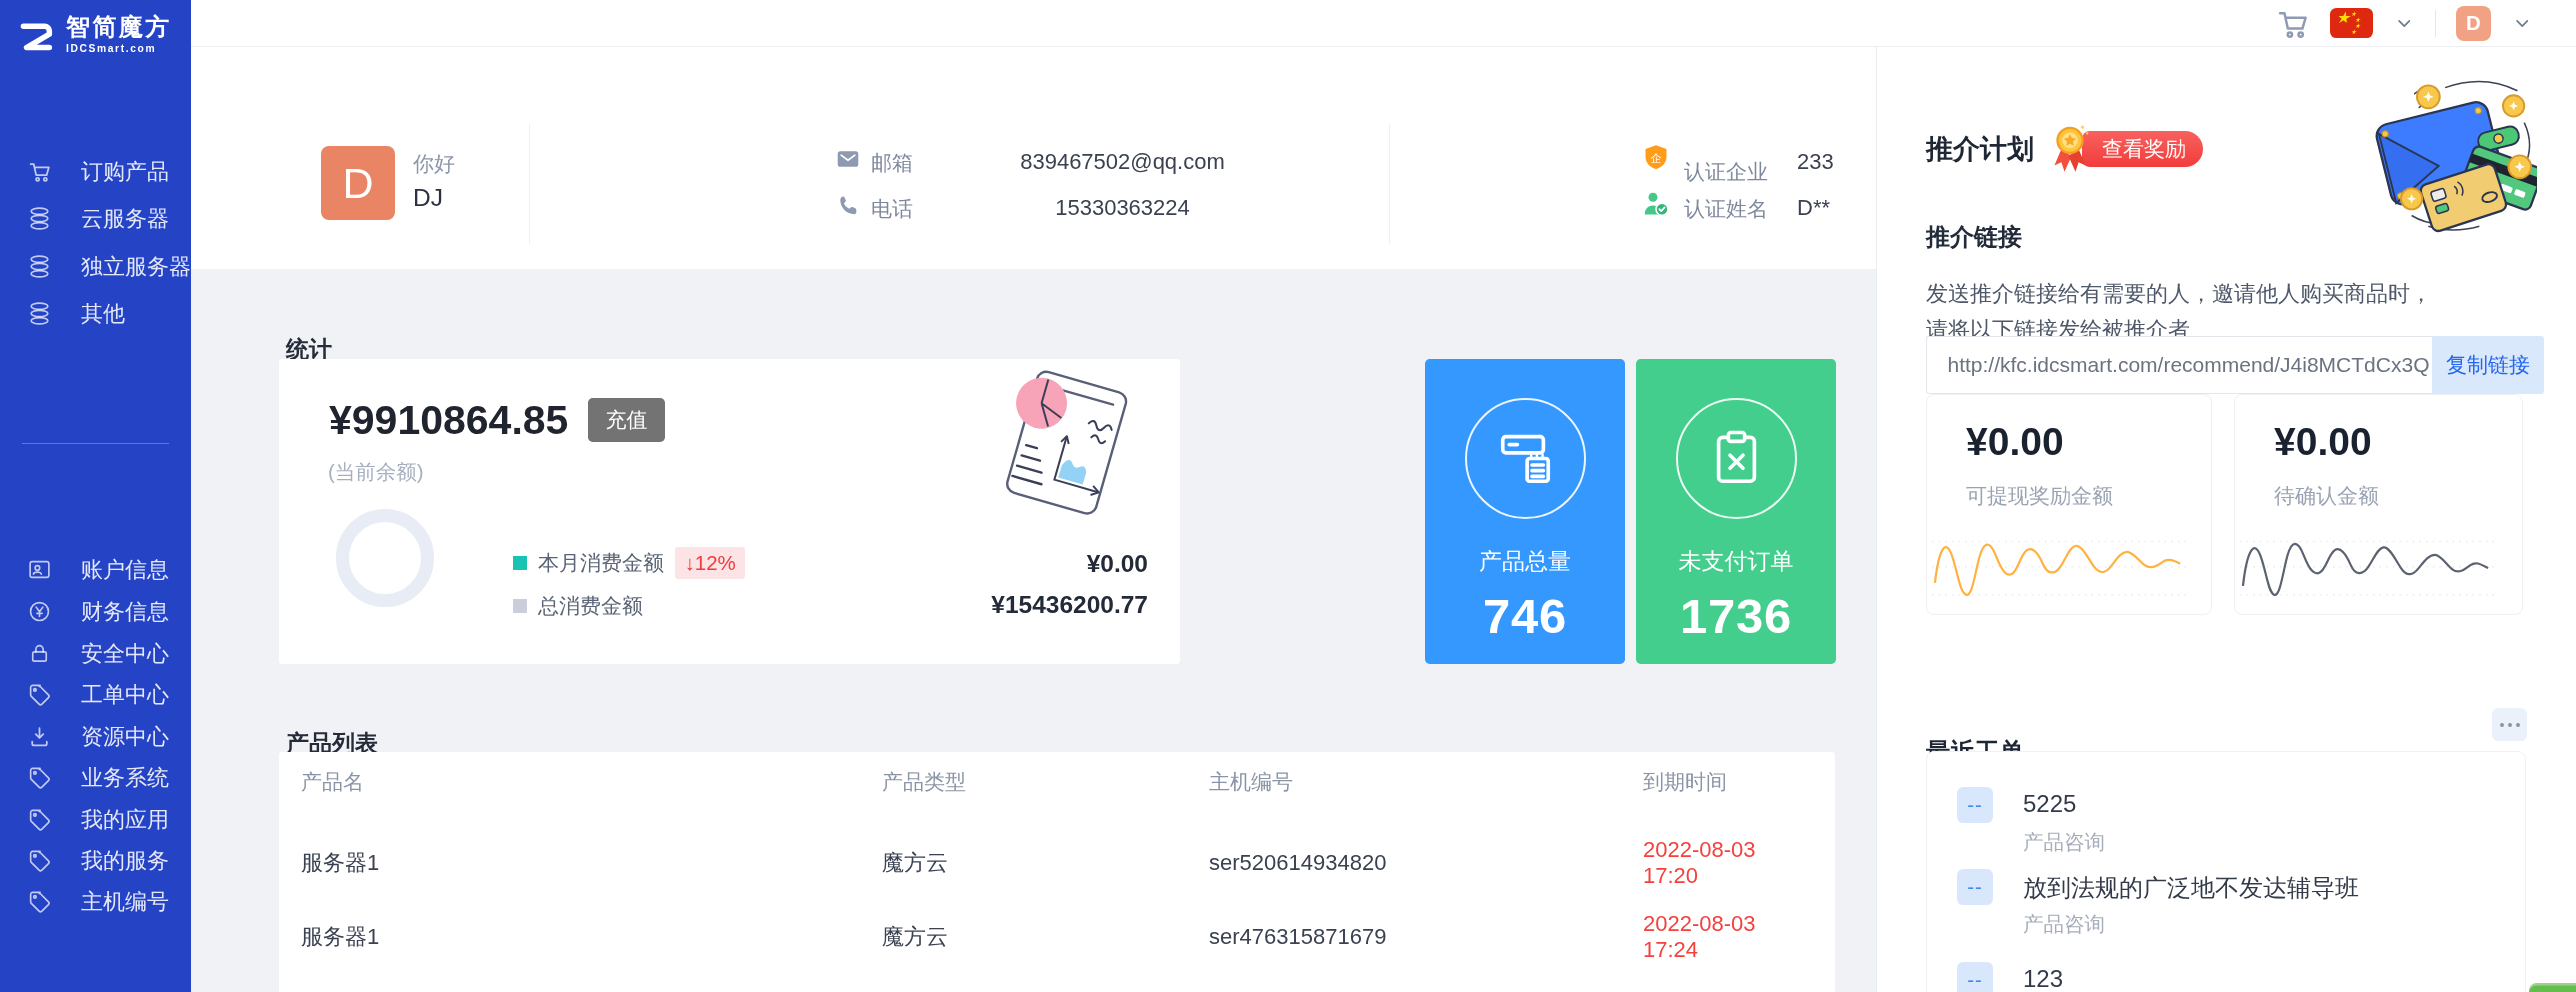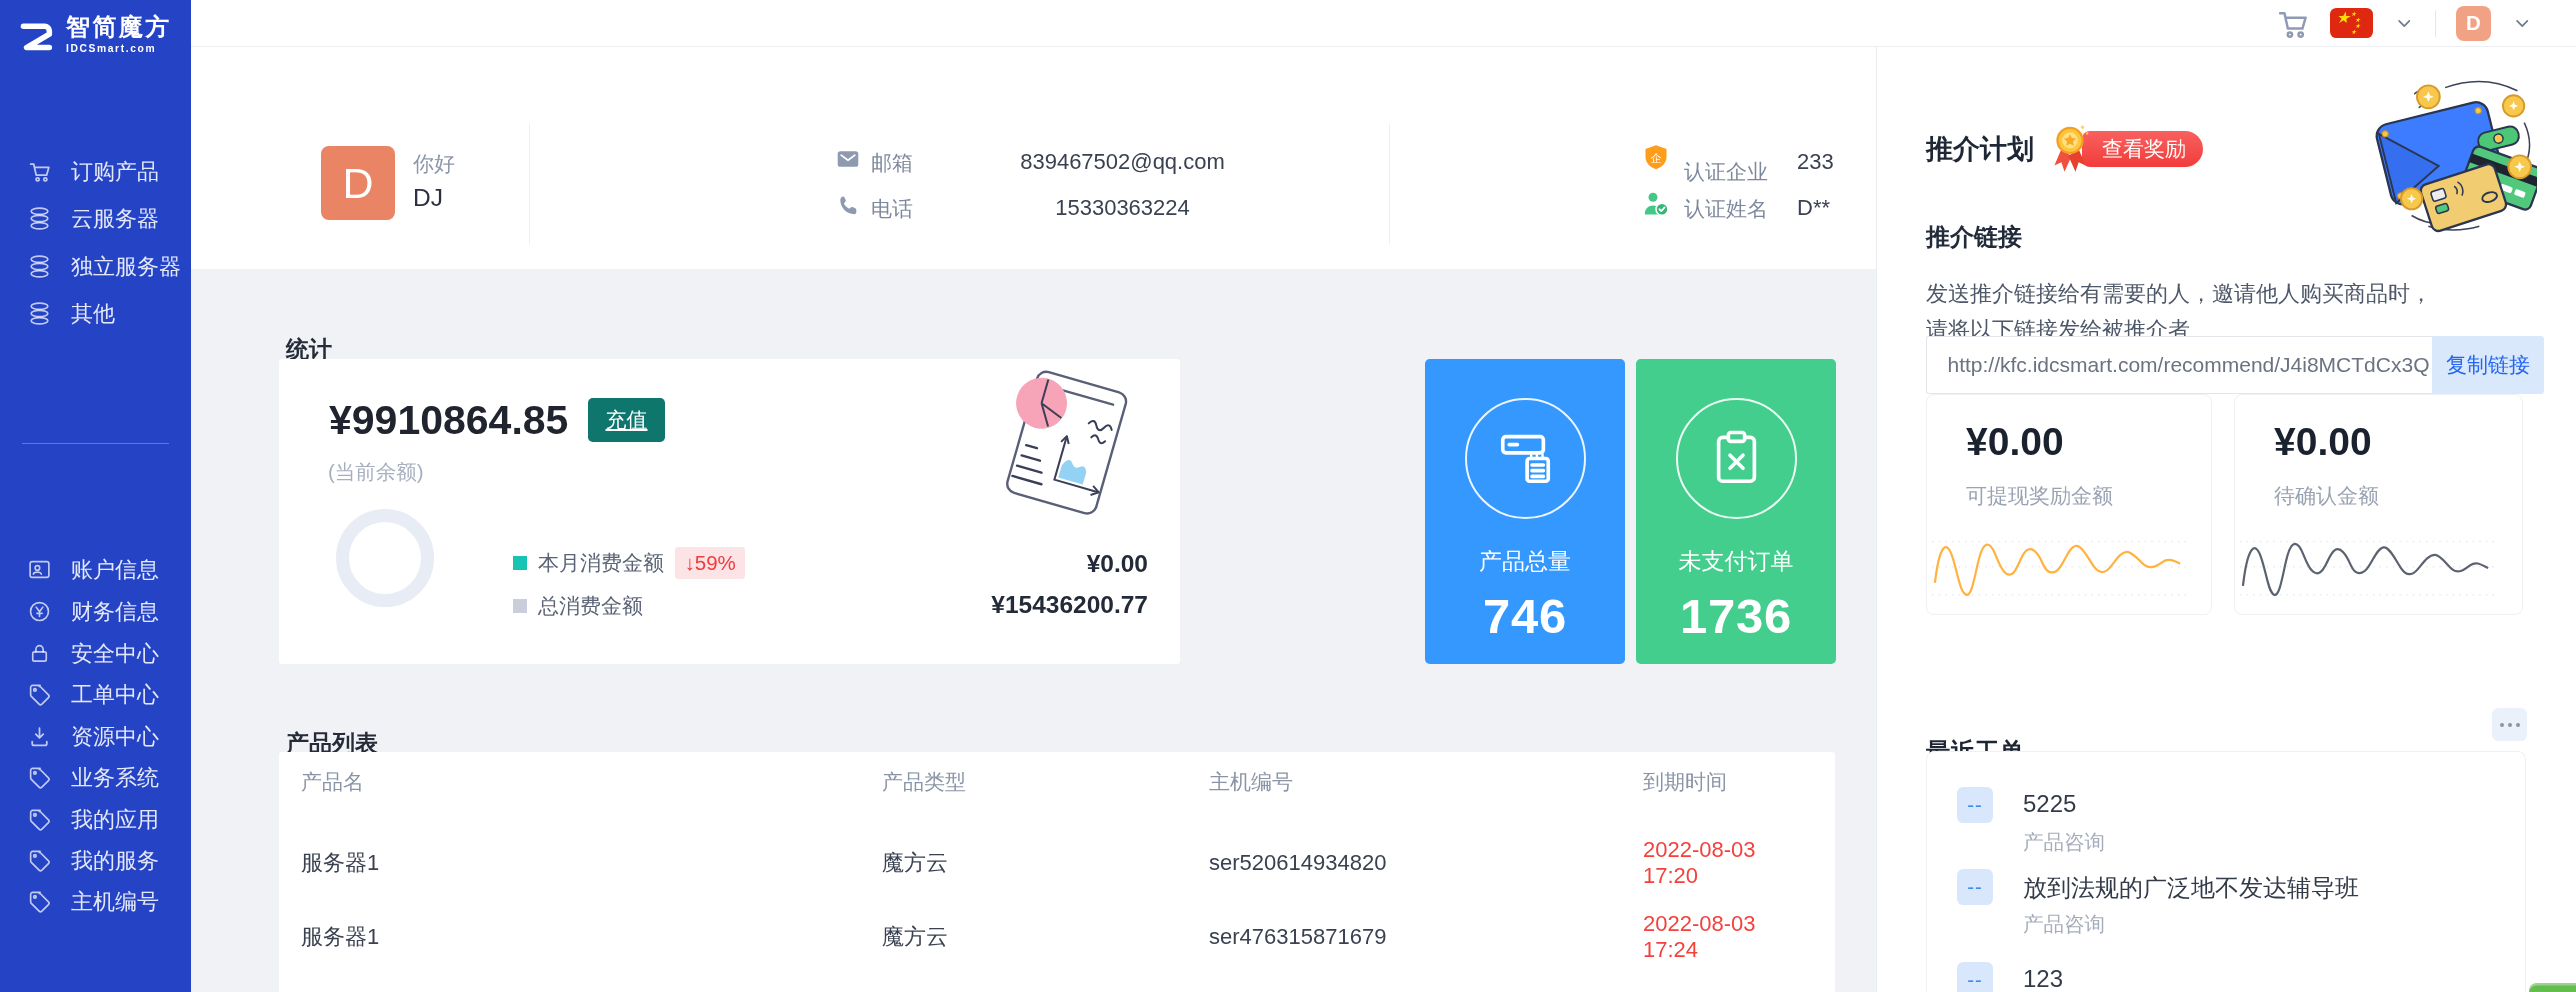--- a/index.html
+++ b/index.html
@@ -4,21 +4,21 @@
 <style>
   html,body{margin:0;padding:0;background:#dfe2e8;}
   .app{position:relative;width:2576px;height:993px;background:#F0F2F6;overflow:hidden;
        font-family:"Liberation Sans",sans-serif;-webkit-font-smoothing:antialiased;}
   
   .sidebar{position:absolute;left:0;top:0;width:191px;height:993px;background:#2443C5;z-index:5;}
   .logo{position:absolute;left:14px;top:12.6px;display:flex;align-items:center;gap:8px;}
   .logo-txt{display:flex;flex-direction:column;line-height:1;}
   .logo-cn{color:#fff;font-size:24px;font-weight:bold;letter-spacing:2.4px;}
   .logo-en{color:#fff;font-size:10.3px;font-weight:bold;letter-spacing:1.6px;margin-top:4.7px;}
-  .side-item{position:absolute;left:27px;height:35px;display:flex;align-items:center;gap:19px;
+  .side-item{position:absolute;left:27px;height:35px;display:flex;align-items:center;gap:29px;
              color:rgba(255,255,255,.88);font-size:22px;cursor:pointer;white-space:nowrap;}
   .side-item svg{width:25px;height:25px;color:rgba(255,255,255,.72);flex:none;}
   .side-divider{position:absolute;left:22px;top:443px;width:147px;height:0.8px;background:rgba(255,255,255,.28);}
   
   .topbar{position:absolute;left:191px;top:0;width:2385px;height:47px;background:#fff;
           border-bottom:0.8px solid #ECEEF2;box-sizing:border-box;display:flex;align-items:center;
           justify-content:flex-end;gap:20.5px;padding-right:44px;z-index:4;}
   .cart-btn svg{width:35px;height:35px;color:#8F9BB3;display:block;}
   .flag{position:relative;width:43px;height:30px;background:#DE2910;border-radius:6.3px;overflow:hidden;cursor:pointer;}
   .flag .s1{position:absolute;left:5.5px;top:1.6px;color:#FFDE00;font-size:16px;line-height:16px;}
@@ -36,22 +36,22 @@
   .u-name{position:absolute;left:222px;top:137px;font-size:24.5px;color:#2B3140;}
   .ucol-divider{position:absolute;top:77px;width:0.8px;height:120px;background:#EDEFF3;}
   .u-ic{position:absolute;width:24px;height:24px;}
   .u-label{position:absolute;font-size:21px;color:#7E889C;white-space:nowrap;}
   .u-value{position:absolute;left:750px;width:363px;text-align:center;font-size:22px;color:#3A4150;}
   .cert-val{position:absolute;left:1606px;font-size:22px;color:#3A4150;}
   .section-title{position:absolute;left:95px;font-size:23px;font-weight:600;color:#252B38;}
   
   .stat-card{position:absolute;left:88px;top:312px;width:901px;height:305px;background:#fff;border-radius:3.2px;}
   .balance{position:absolute;left:50px;top:38px;font-size:41px;font-weight:700;color:#20242E;}
-  .recharge{position:absolute;left:309px;top:39px;width:77px;height:44px;background:#0f766e;border:none;
-            border-radius:4.7px;color:#fff;font-size:21px;display:flex;align-items:center;justify-content:center;cursor:pointer;text-decoration:underline;}
+  .recharge{position:absolute;left:309px;top:39px;width:77px;height:44px;background:#737373;border:none;
+            border-radius:4.7px;color:#fff;font-size:21px;display:flex;align-items:center;justify-content:center;cursor:pointer;}
   .balance-note{position:absolute;left:49px;top:99px;font-size:20.5px;color:#A7AFBF;}
   .donut{position:absolute;left:57px;top:150px;width:72px;height:72px;border:13.4px solid #E8ECF5;border-radius:50%;}
   .leg-row{position:absolute;left:234px;display:flex;align-items:center;gap:11px;height:35px;}
   .leg-sq{width:14px;height:14px;flex:none;}
   .leg-label{font-size:21px;color:#5A6475;white-space:nowrap;}
   .delta-badge{background:#FCE3E5;color:#F23C3C;font-size:20.5px;padding:4px 9.5px;border-radius:3.2px;}
   .leg-val{position:absolute;right:32px;font-weight:700;color:#242B38;font-size:24.5px;}
   .paper-illo{position:absolute;left:701px;top:3.2px;width:170px;height:167px;}
   
   .mini-card{position:absolute;top:312px;width:200px;height:305px;border-radius:4.7px;color:#fff;text-align:center;}
@@ -374,21 +374,21 @@
 
     <section class="stat-card">
       <div class="balance">¥9910864.85</div>
       <button class="recharge">充值</button>
       <div class="balance-note">(当前余额)</div>
       <div class="donut"></div>
 
       <div class="leg-row" style="top:186px">
         <span class="leg-sq" style="background:#17C3B2"></span>
         <span class="leg-label">本月消费金额</span>
-        <span class="delta-badge">↓59%</span>
+        <span class="delta-badge">↓12%</span>
       </div>
       <div class="leg-row" style="top:229px">
         <span class="leg-sq" style="background:#C9CEDA"></span>
         <span class="leg-label">总消费金额</span>
       </div>
       <span class="leg-val" style="top:191px">¥0.00</span>
       <span class="leg-val" style="top:232px">¥15436200.77</span>
 
       <svg class="paper-illo" viewBox="0 0 210 210">
         <g transform="rotate(16 105 105)">

